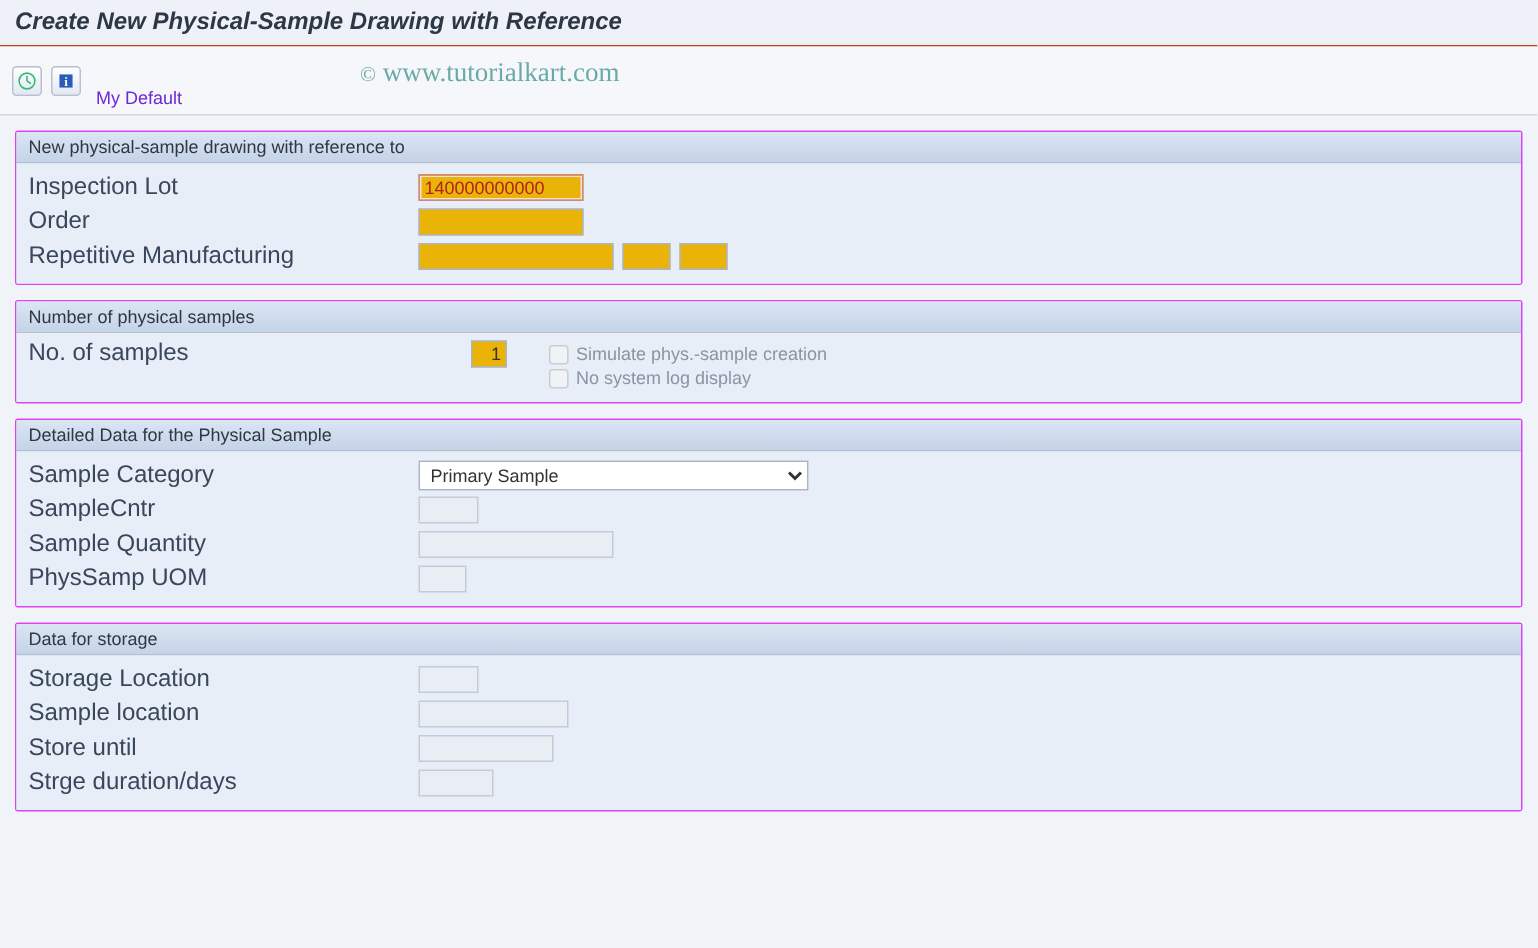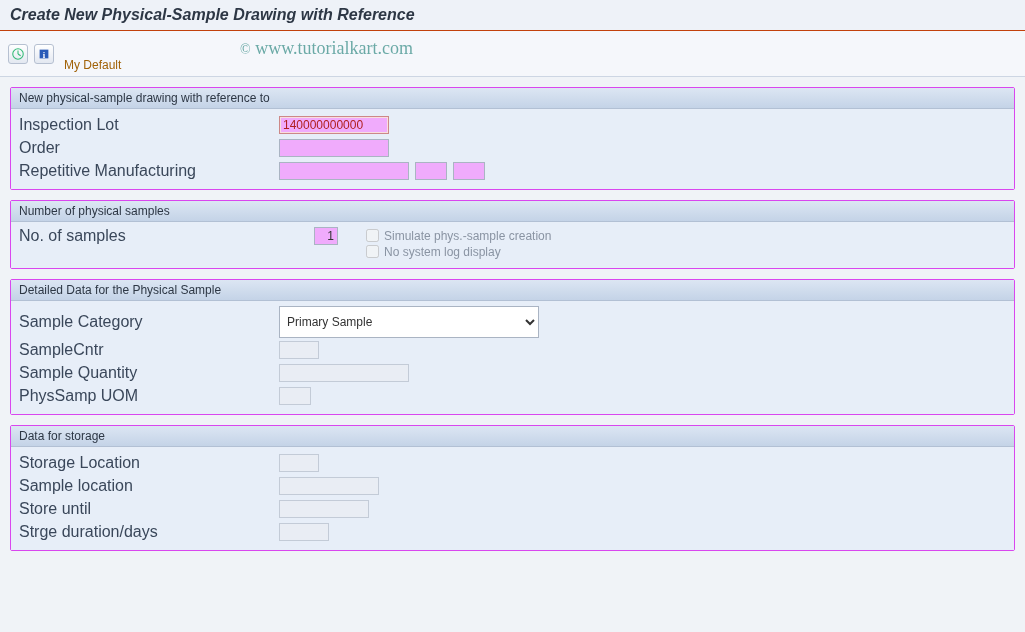--- a/index.html
+++ b/index.html
@@ -37,21 +37,21 @@
       border: 1px solid #b6c0d1;
       border-radius: 3px;
       background: linear-gradient(#ffffff, #e3e8f1);
       display: inline-flex;
       align-items: center;
       justify-content: center;
       cursor: pointer;
     }
     .icon-btn svg { width: 14px; height: 14px; }
     .toolbar-label {
-      color: #a16207;
+      color: #6d28d9;
       margin-left: 4px;
       cursor: pointer;
       margin-top: 23px;
     }
     .content {
       padding: 10px 10px 0 10px;
     }
     .group {
       margin-bottom: 10px;
       border: 1px solid #d946ef;
@@ -75,59 +75,59 @@
       min-height: 22px;
       margin: 1px 0;
     }
     .form-label {
       width: 260px;
       color: #3a475a;
       font-size: 16px;
     }
     .text-input {
       border: 1px solid #aab4c3;
-      background: #f0abfc;
+      background: #eab308;
       height: 18px;
       padding: 1px 3px;
       font-size: 12px;
       font-family: Arial, sans-serif;
       color: #333;
     }
     .text-input.required {
       border: 1px solid #c88;
       box-shadow: inset 0 0 0 1px #f9dede;
       color: #b02020;
     }
     .text-input.readonly {
       background: #e9edf4;
       border: 1px solid #c3cbd7;
     }
     .text-input.right { text-align: right; }
     .checkbox-row {
       display: flex;
-      align-items: flex-start;
+      align-items: flex-end;
       color: #8a94a3;
       font-size: 12px;
       margin: 2px 0;
     }
     .checkbox-row input[type=checkbox] {
       margin-right: 5px;
     }
     .radio-row {
       display: flex;
       align-items: center;
       color: #8a94a3;
       font-size: 12px;
       margin: 3px 0;
     }
     .radio-row input[type=radio] {
       margin-right: 5px;
     }
     select.text-input {
-      height: 32px;
+      height: 20px;
       background: #fff;
     }
     .watermark {
       position: absolute;
       top: 38px;
       left: 240px;
       font-size: 18px;
       color: #0f766e;
       opacity: 0.6;
       pointer-events: none;

